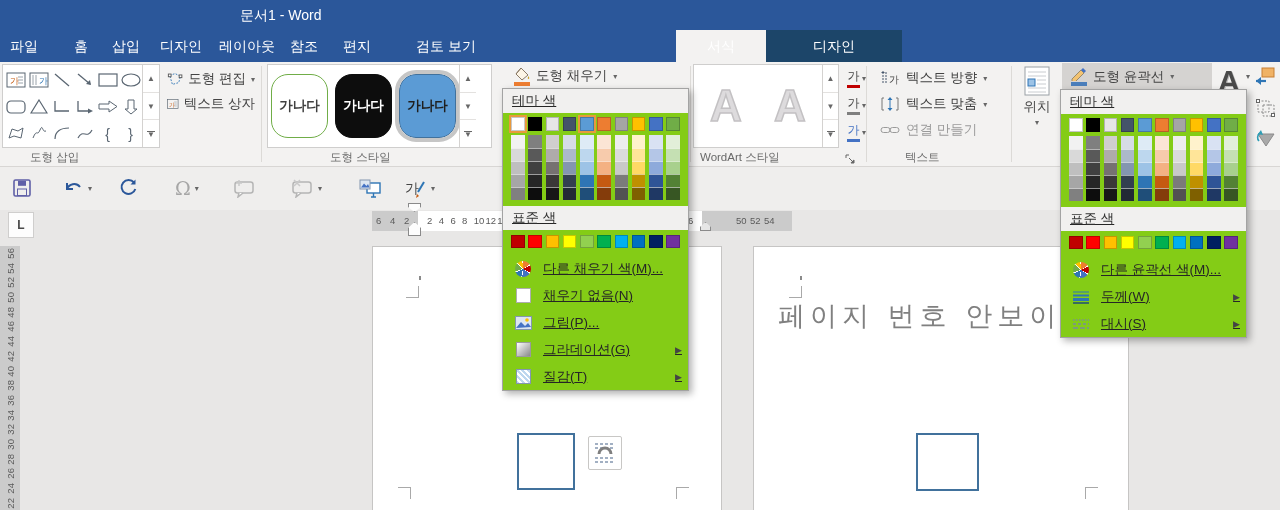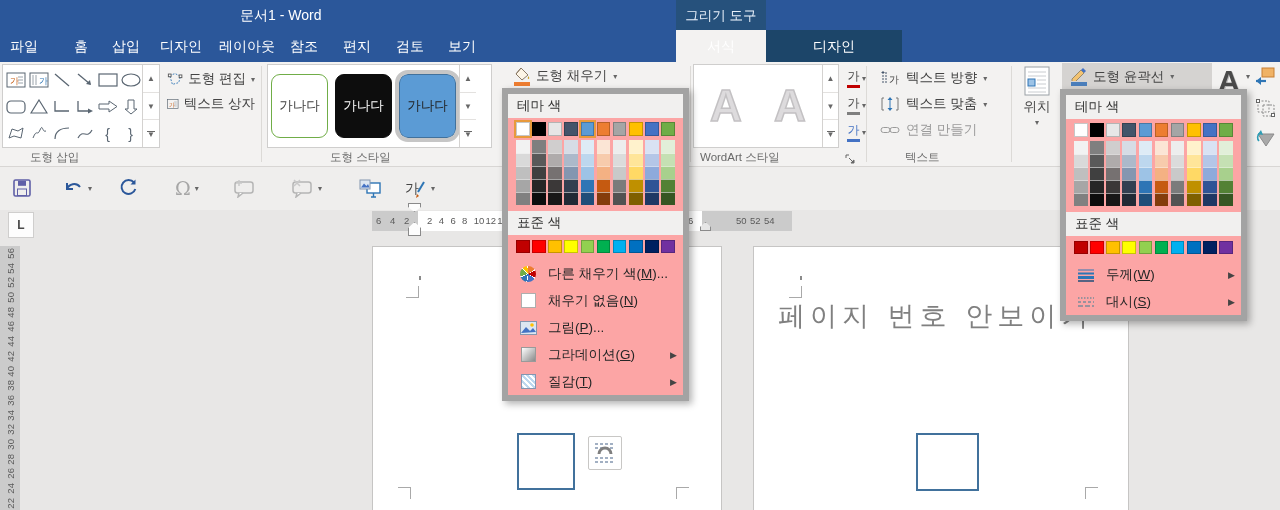--- a/index.html
+++ b/index.html
@@ -28,34 +28,34 @@
   .gallery { position:absolute; background:#fff; border:1px solid #cfcecd; display:flex; }
   .gal-scroll { width:17px; border-left:1px solid #d4d2d0; display:flex; flex-direction:column; }
   .gal-scroll > div { flex:1; border-bottom:1px solid #e3e1df; display:flex; align-items:center; justify-content:center; font-size:8px; color:#676767; cursor:pointer; }
   .gal-scroll > div:last-child { border-bottom:none; }
   .morebar { display:block; width:8px; border-top:1.5px solid #676767; padding-top:1px; text-align:center; line-height:4px; }
   .shape-cells { display:grid; grid-template-columns:repeat(6,23px); grid-auto-rows:27px; padding:1px 0 0 1px; }
   .shape-cell { display:flex; align-items:center; justify-content:center; cursor:pointer; color:#595959; }
   .rbtn-small { position:absolute; height:24px; display:flex; align-items:center; gap:5px; font-size:13.5px; color:#444; padding:0 4px; cursor:pointer; white-space:nowrap; }
   .drop-arrow { font-size:8px; color:#666; }
   .chip-wrap { display:flex; align-items:center; padding:5px 3px; gap:7px; }
-  .style-chip { width:57px; height:64px; border-radius:9px; display:flex; align-items:center; justify-content:center; font-size:13.5px; cursor:pointer; }
+  .style-chip { width:57px; height:64px; border-radius:17px; display:flex; align-items:center; justify-content:center; font-size:13.5px; cursor:pointer;font-weight:bold; }
   .chip-sel { outline:4px solid #c6c6c6; }
   .wa-chip { width:56px; height:72px; background:#fff; display:flex; align-items:center; justify-content:center; font-size:44px; font-weight:bold; color:#dddbdd; -webkit-text-stroke:1.5px #c3c1c3; cursor:pointer; }
   .accent-btn { position:absolute; display:flex; align-items:center; gap:6px; font-size:13.5px; color:#444; padding:4px 8px; height:26px; cursor:pointer; white-space:nowrap; }
   .accent-ico { display:flex; flex-direction:column; align-items:center; width:17px; }
   .accent-bar { width:16px; height:4px; margin-top:1px; }
   .txt-row { position:absolute; display:flex; align-items:center; gap:6px; font-size:13.5px; color:#444; height:24px; cursor:pointer; white-space:nowrap; }
   .txt-row.disabled { color:#9a9a9a; }
   #pos-btn { display:flex; flex-direction:column; align-items:center; gap:2px; font-size:13.5px; color:#444; cursor:pointer; }
   #outline-btn-box { background:#d5d3d1; }
   .big-a { font-size:30px; font-weight:bold; color:#4a4a4a; text-shadow:1px 1px 0 #bbb; }
 
   
-  .panel { position:absolute; width:187px; background:#fca5a5; border:6px solid #a3a3a3; box-shadow:3px 3px 7px rgba(0,0,0,.3); z-index:40; font-size:13.5px; color:#262626; }
+  .panel { position:absolute; width:187px; background:#84cc16; border:1px solid #a3a3a3; box-shadow:3px 3px 7px rgba(0,0,0,.3); z-index:40; font-size:13.5px; color:#262626;text-decoration:underline; }
   .pal-header { height:24px; background:#f1f0ef; display:flex; align-items:center; padding-left:9px; color:#333; }
   .sw-row { display:flex; justify-content:space-between; padding:4px 8px 2px 8px; }
   .sw { width:13.5px; height:13.5px; cursor:pointer; border:1px solid rgba(0,0,0,.22); }
   .sw.sel { outline:2px solid #e89a3c; outline-offset:0px; }
   .var-grid { display:flex; justify-content:space-between; padding:2px 8px 6px 8px; }
   .var-col { display:flex; flex-direction:column; gap:0; }
   .var-col .vsw { width:13.5px; height:13px; cursor:pointer; }
   .menu-item { height:27px; display:flex; align-items:center; padding:0 6px 0 8px; cursor:pointer; }
   .menu-item.hl { background:#d8d7d5; }
   .mi-ico { width:24px; display:flex; justify-content:center; margin-right:8px; flex:none; }
@@ -84,31 +84,30 @@
   #page2-text { position:absolute; font-family:"DejaVu Serif","Liberation Serif",serif; font-size:27px; color:#808080; letter-spacing:5px; white-space:nowrap; z-index:2; }
   .doc-square { position:absolute; border:2px solid #41719c; background:#fff; z-index:2; cursor:pointer; }
   #layout-opt { position:absolute; width:34px; height:34px; background:#fff; border:1px solid #c8c7c5; border-radius:2px; display:flex; align-items:center; justify-content:center; z-index:2; cursor:pointer; }
   .tick { position:absolute; width:2px; height:4px; background:#8a8a8a; z-index:2; }
 </style>
 </head>
 <body>
 
 <div class="abs" id="titlebar">
   <span class="abs" id="title-text">문서1 - Word</span>
-<div class="ctx-head abs" style="left: 676px; width: 90px; background: rgb(38, 81, 124);">그리기 도구</div>
   </div>
 <div class="abs" id="tabrow">
     <span class="rtab abs" style="left: 10px;">파일</span>
     <span class="rtab abs" style="left: 74px;">홈</span>
     <span class="rtab abs" style="left: 112px;">삽입</span>
     <span class="rtab abs" style="left: 160px;">디자인</span>
     <span class="rtab abs" style="left: 219px;">레이아웃</span>
     <span class="rtab abs" style="left: 290px;">참조</span>
     <span class="rtab abs" style="left: 343px;">편지</span>
-    <span class="rtab abs" style="left: 396px;">검토</span>
+    <span class="rtab abs" style="left: 416px;">검토</span>
     <span class="rtab abs" style="left: 448px;">보기</span>
     <span class="rtab ctx abs active" style="left: 676px; width: 90px;">서식</span>
     <span class="rtab ctx abs" style="left: 766px; width: 136px; background: rgb(28, 69, 105);">디자인</span>
   </div>
 <div class="abs" id="ribbon">
     <div class="gallery" style="position: absolute; left: 2px; top: 2px; width: 158px; height: 84px;">
       <div class="shape-cells">
         <div class="shape-cell">
           <svg width="20" height="16" viewBox="0 0 20 16" fill="none" xmlns="http://www.w3.org/2000/svg">
             <rect x="1" y="1" width="18" height="14" stroke="#5a6672"></rect>
@@ -701,20 +700,26 @@
       <span class="sw" style="background: rgb(255, 255, 0);"></span>
       <span class="sw" style="background: rgb(146, 208, 80);"></span>
       <span class="sw" style="background: rgb(0, 176, 80);"></span>
       <span class="sw" style="background: rgb(0, 176, 240);"></span>
       <span class="sw" style="background: rgb(0, 112, 192);"></span>
       <span class="sw" style="background: rgb(0, 32, 96);"></span>
       <span class="sw" style="background: rgb(112, 48, 160);"></span>
     </div>
     <div class="menu-item">
       <span class="mi-ico">
+        <span style="display:inline-block;width:16px;height:16px;border-radius:50%;background:conic-gradient(#ed7d31 0 55deg,#fff 55deg 62deg,#c00000 62deg 118deg,#fff 118deg 125deg,#4472c4 125deg 185deg,#fff 185deg 192deg,#2e75b5 192deg 245deg,#fff 245deg 252deg,#70ad47 252deg 310deg,#fff 310deg 317deg,#ffc000 317deg 355deg,#fff 355deg 360deg)"></span>
+      </span>
+      <span class="mi-label"><span>다른 윤곽선 색(</span><span class="mi-key">M</span><span>)...</span></span>
+    </div>
+    <div class="menu-item">
+      <span class="mi-ico">
         <svg width="18" height="14" viewBox="0 0 18 14" fill="none" xmlns="http://www.w3.org/2000/svg">
           <path d="M1 2h16" stroke="#2e75b5" stroke-width="1"></path>
           <path d="M1 5.5h16" stroke="#2e75b5" stroke-width="2"></path>
           <path d="M1 9.5h16" stroke="#2e75b5" stroke-width="3"></path>
           <path d="M1 13h16" stroke="#1f4e79" stroke-width="1.5"></path>
         </svg>
       </span>
       <span class="mi-label"><span>두께(</span><span class="mi-key">W</span><span>)</span></span>
       <span class="mi-sub">▶</span>
     </div>

